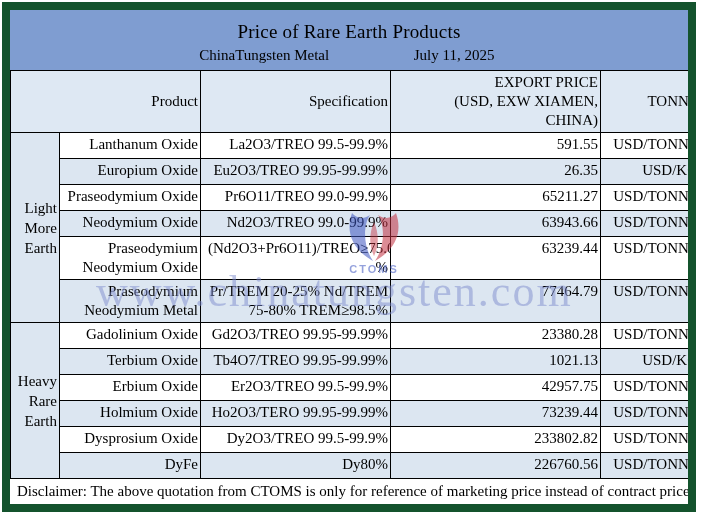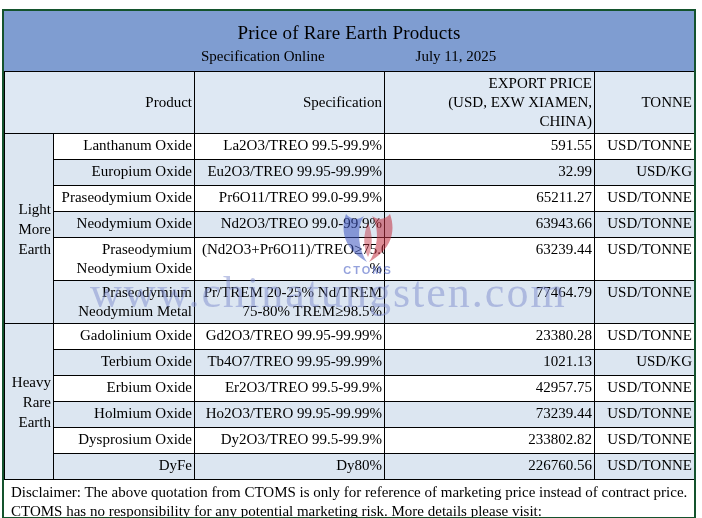--- a/index.html
+++ b/index.html
@@ -2,21 +2,21 @@
 <html style="--band: #7F9DD1; --header-row: #DEE8F3; --row-alt: #DCE6F1;"><head>
 <meta charset="utf-8">
 <style>
   html, body { margin:0; padding:0; background:#ffffff; }
   body {
     width:702px; height:518px; position:relative; overflow:hidden;
     font-family:"Liberation Serif", serif; color:#000;
   }
   .page {
     position:absolute; left:2px; top:2px; width:694px; height:510px;
-    border:2px solid #14532d; box-sizing:border-box; background:#fff; overflow:hidden;margin-top:7px;
+    border:8px solid #14532d; box-sizing:border-box; background:#fff; overflow:hidden;
   }
   .band {
     height:60px; background:var(--band, #7F9DD1); position:relative;
   }
   .band-title {
     text-align:center; font-size:19px; line-height:27px; padding-top:8px;
     letter-spacing:0.2px;
   }
   .band-sub { position:relative; height:22px; font-size:15px; line-height:20px; }
   .sub-source { position:absolute; left:37.5%; transform:translateX(-50%); white-space:nowrap; }
@@ -61,21 +61,21 @@
   }
 </style>
 </head>
 <body>
 
 <div class="page">
 
   <div class="band">
     <div class="band-title">Price of Rare Earth Products</div>
     <div class="band-sub">
-      <span class="sub-source">Specification Online</span>
+      <span class="sub-source">ChinaTungsten Metal</span>
       <span class="sub-date">July 11, 2025</span>
     </div>
   </div>
 
   <table class="price-table">
     <colgroup>
       <col style="width:49px">
         <col style="width:141px">
         <col style="width:190px">
       <col style="width:210px">
@@ -96,21 +96,21 @@
         <tr>
           <td rowspan="6" class="group-cell">Light More Earth</td>
           <td>Lanthanum Oxide</td>
           <td>La2O3/TREO 99.5-99.9%</td>
           <td>591.55</td>
           <td>USD/TONNE</td>
         </tr>
         <tr class="shade">
           <td>Europium Oxide</td>
           <td>Eu2O3/TREO 99.95-99.99%</td>
-          <td>32.99</td>
+          <td>26.35</td>
           <td>USD/KG</td>
         </tr>
         <tr>
           <td>Praseodymium Oxide</td>
           <td>Pr6O11/TREO 99.0-99.9%</td>
           <td>65211.27</td>
           <td>USD/TONNE</td>
         </tr>
         <tr class="shade">
           <td>Neodymium Oxide</td>

